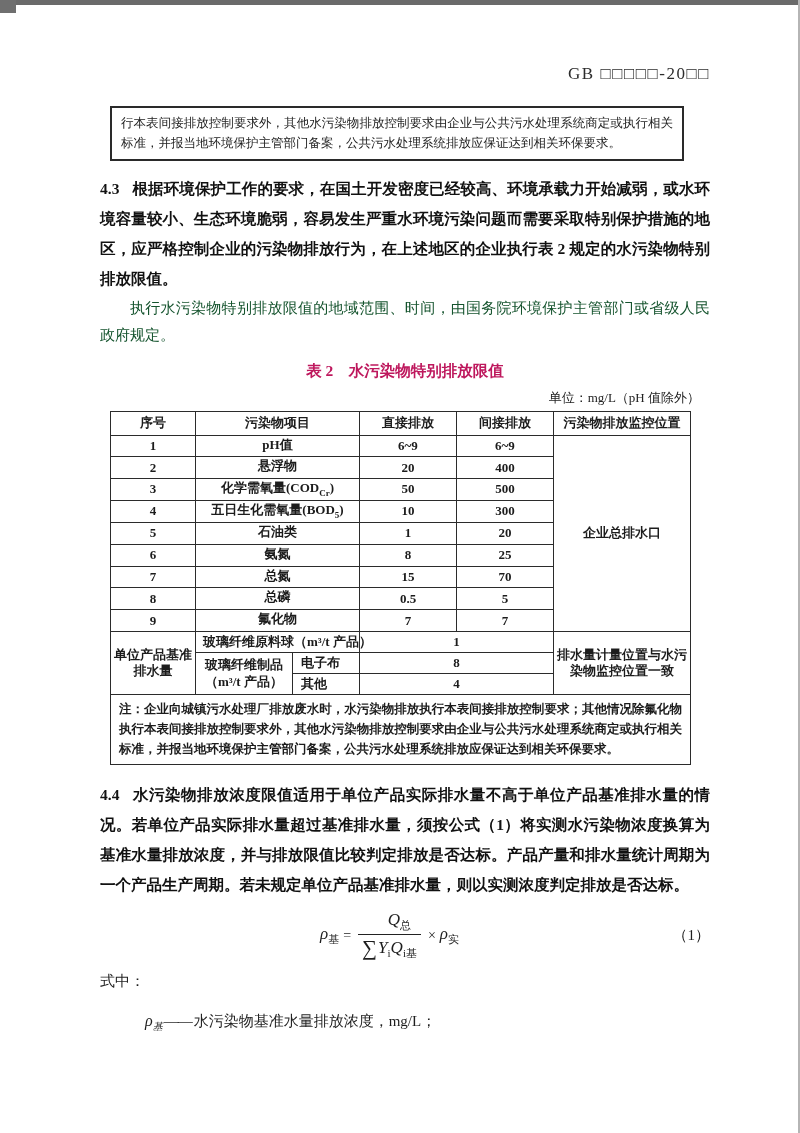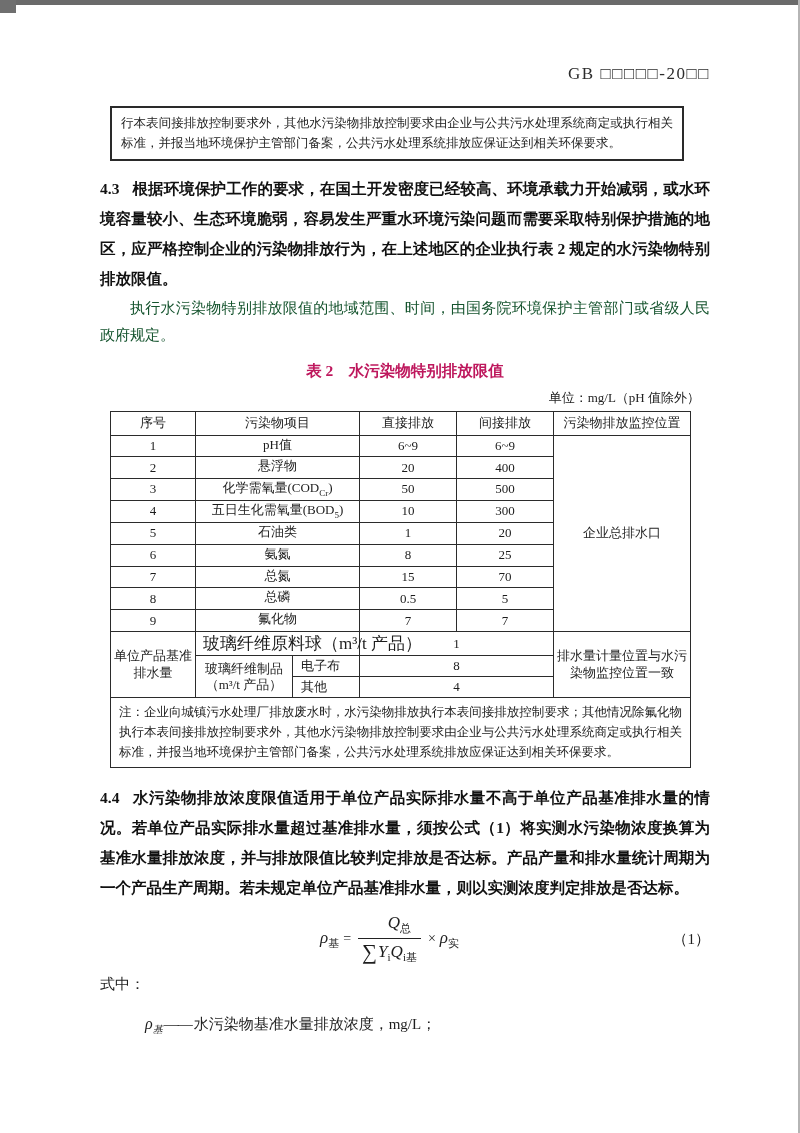--- a/index.html
+++ b/index.html
@@ -72,24 +72,25 @@
     font-size:13px;
     color:#1c1c1c;
   }
   table.t2 td{
     border:1px solid #2b2b2b;
     text-align:center;
     vertical-align:middle;
     padding:1px 2px;
     height:18px;
     line-height:1.25;
+    font-weight:bold;
   }
   table.t2 tr.hdr td{height:21px;}
   table.t2 td.left{text-align:left;padding-left:8px;}
-  table.t2 td.prod1{text-align:right;padding-left:7px;font-size:17px;white-space:nowrap;}
+  table.t2 td.prod1{text-align:right;padding-left:7px;font-size:13px;white-space:nowrap;}
   table.t2 td.note-cell{
     text-align:justify;
     font-size:12.5px;
     line-height:1.6;
     padding:4px 8px 5px 8px;
   }
   table.t2 sub{font-size:9px;}
   .formula-row{
     display:flex;
     align-items:center;

